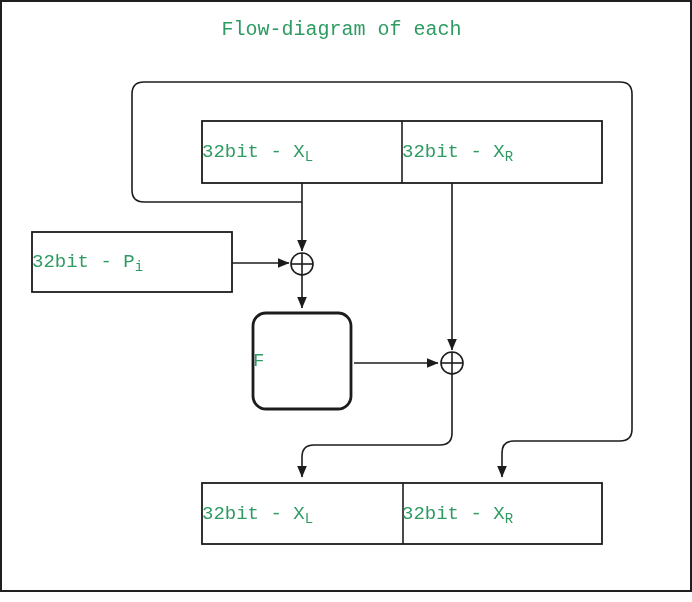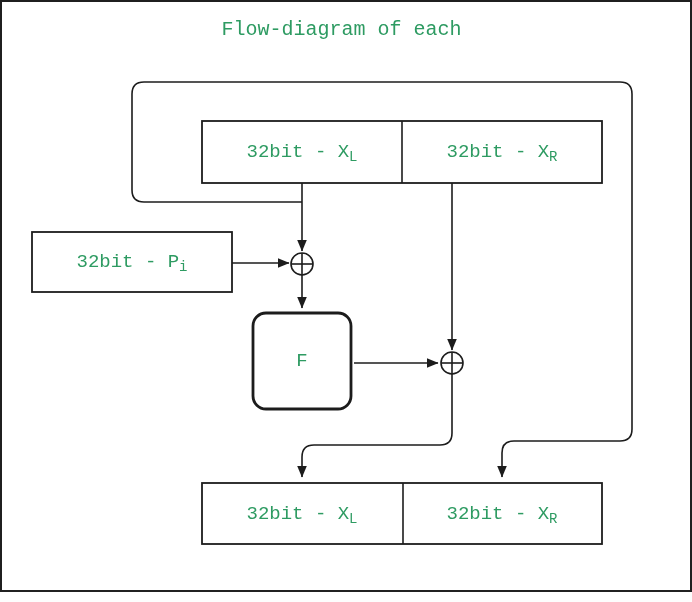--- a/index.html
+++ b/index.html
@@ -19,21 +19,21 @@
     overflow:hidden;
   }
   .flow-svg{position:absolute;left:0;top:0;}
   .ln{stroke:var(--line);stroke-width:1.6;fill:none;}
   .bx{stroke:var(--line);stroke-width:1.8;fill:#ffffff;}
   .fbx{stroke:var(--line);stroke-width:2.8;fill:#ffffff;}
   .xr{stroke:var(--line);stroke-width:1.6;fill:#ffffff;}
   .ah{fill:var(--line);stroke:none;}
   .lbl{
     position:absolute;
-    display:flex;align-items:center;justify-content:center;
+    display:flex;align-items:center;justify-content:flex-start;
     color:var(--text-green);
     font-size:19px;letter-spacing:0;
     white-space:pre;
     pointer-events:none;
   }
   .sub{font-size:14px;position:relative;top:5px;}
   .title{
     position:absolute;top:14px;left:4px;right:13px;
     text-align:center;
     color:var(--text-green);

